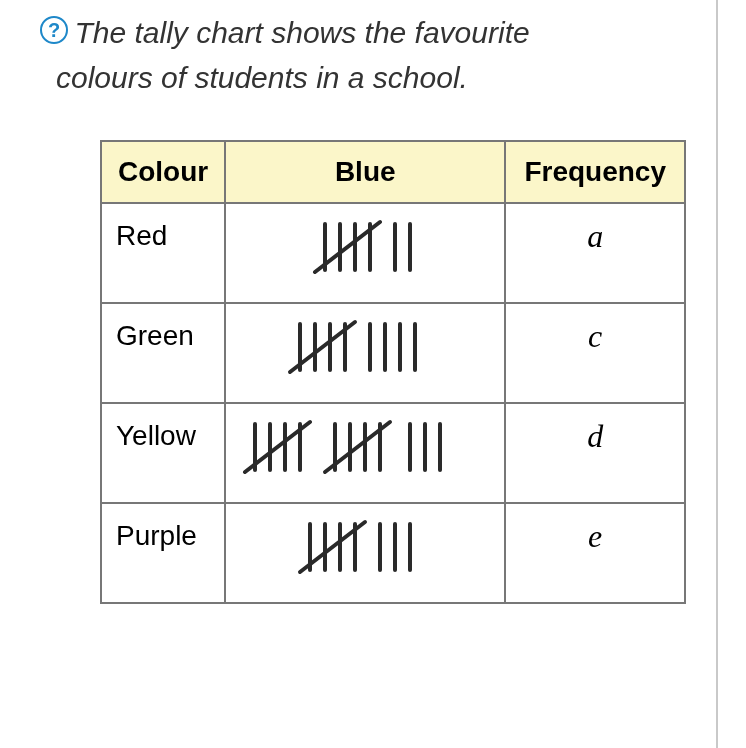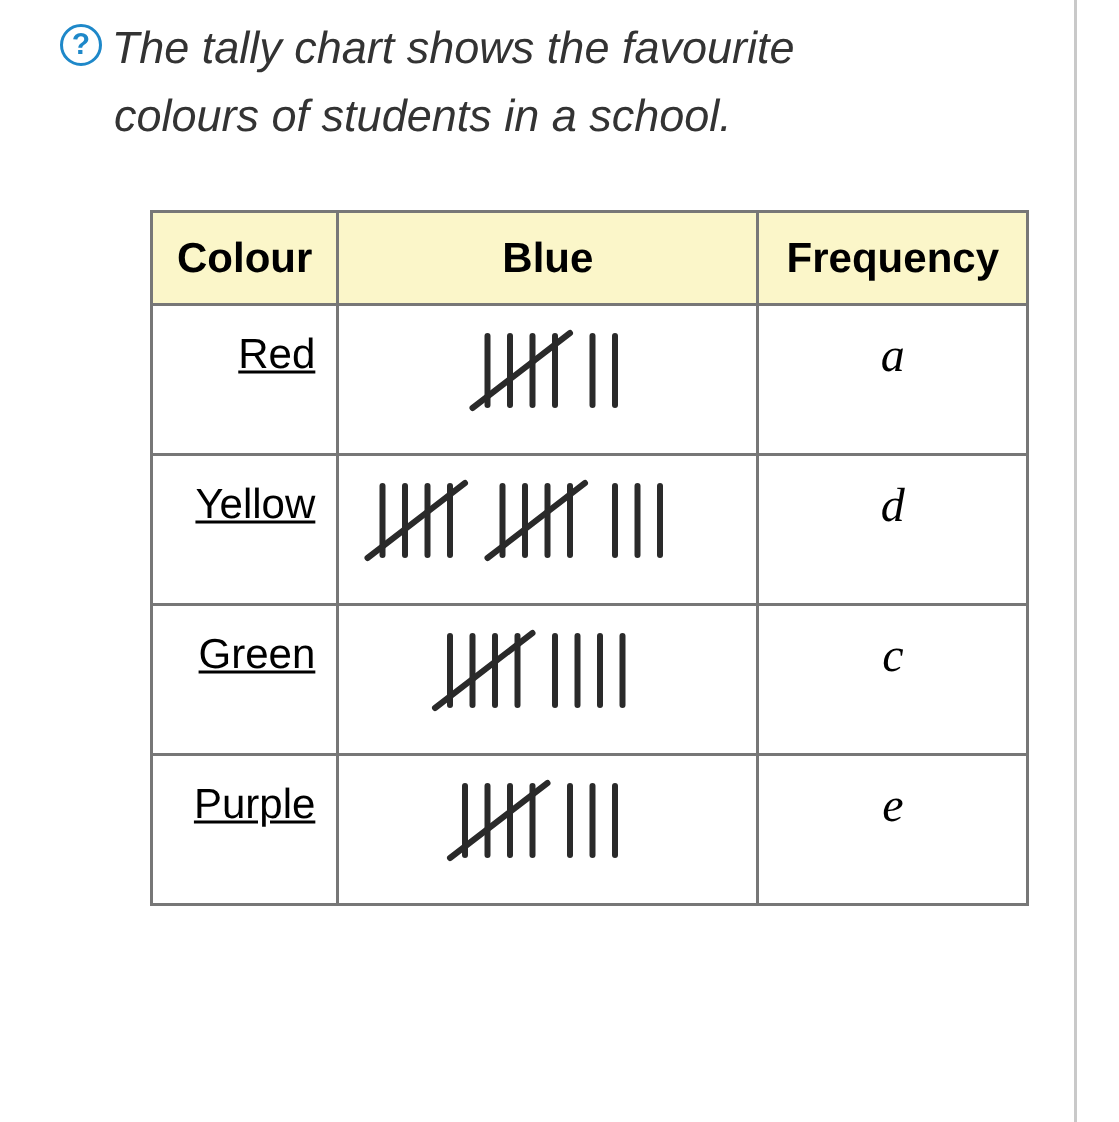--- a/index.html
+++ b/index.html
@@ -35,21 +35,21 @@
       font-size: 30px;
       color: #333;
       line-height: 1.5;
       font-style: italic;
     }
     .question-wrap {
       margin-bottom: 40px;
       padding-right: 20px;
     }
     .question-wrap .line2 {
-      margin-left: 36px;
+      margin-left: 16px;
     }
     table {
       border-collapse: collapse;
       margin-left: 60px;
       border: 2px solid #777;
     }
     th, td {
       border: 2px solid #777;
       text-align: center;
       vertical-align: top;
@@ -57,24 +57,23 @@
     }
     th {
       background: #fbf6c9;
       font-weight: bold;
       padding: 14px 16px;
     }
     td {
       padding: 12px 18px;
     }
     td.colour-cell {
-      text-align: right;
+      text-align: left;
       padding: 16px 14px;
       width: 120px;
-      text-decoration: underline;
     }
     td.tally-cell {
       width: 280px;
       height: 100px;
       padding: 8px 4px;
     }
     td.freq-cell {
       width: 180px;
       font-style: italic;
       font-family: 'Times New Roman', serif;
@@ -128,20 +127,39 @@
           <line x1="85" y1="12" x2="85" y2="58"></line>
           <line x1="30" y1="60" x2="95" y2="10"></line>
 
           <line x1="110" y1="12" x2="110" y2="58"></line>
           <line x1="125" y1="12" x2="125" y2="58"></line>
         </svg>
       </td>
       <td class="freq-cell">a</td>
     </tr>
     <tr>
+      <td class="colour-cell">Green</td>
+      <td class="tally-cell">
+        <svg class="tally" width="200" height="70">
+
+          <line x1="35" y1="12" x2="35" y2="58"></line>
+          <line x1="50" y1="12" x2="50" y2="58"></line>
+          <line x1="65" y1="12" x2="65" y2="58"></line>
+          <line x1="80" y1="12" x2="80" y2="58"></line>
+          <line x1="25" y1="60" x2="90" y2="10"></line>
+
+          <line x1="105" y1="12" x2="105" y2="58"></line>
+          <line x1="120" y1="12" x2="120" y2="58"></line>
+          <line x1="135" y1="12" x2="135" y2="58"></line>
+          <line x1="150" y1="12" x2="150" y2="58"></line>
+        </svg>
+      </td>
+      <td class="freq-cell">c</td>
+    </tr>
+    <tr>
       <td class="colour-cell">Yellow</td>
       <td class="tally-cell">
         <svg class="tally" width="260" height="70">
 
           <line x1="20" y1="12" x2="20" y2="58"></line>
           <line x1="35" y1="12" x2="35" y2="58"></line>
           <line x1="50" y1="12" x2="50" y2="58"></line>
           <line x1="65" y1="12" x2="65" y2="58"></line>
           <line x1="10" y1="60" x2="75" y2="10"></line>
 
@@ -152,52 +170,33 @@
           <line x1="90" y1="60" x2="155" y2="10"></line>
 
           <line x1="175" y1="12" x2="175" y2="58"></line>
           <line x1="190" y1="12" x2="190" y2="58"></line>
           <line x1="205" y1="12" x2="205" y2="58"></line>
         </svg>
       </td>
       <td class="freq-cell">d</td>
     </tr>
     <tr>
-      <td class="colour-cell">Green</td>
-      <td class="tally-cell">
-        <svg class="tally" width="200" height="70">
+      <td class="colour-cell">Purple</td>
+      <td class="tally-cell">
+        <svg class="tally" width="180" height="70">
 
           <line x1="35" y1="12" x2="35" y2="58"></line>
           <line x1="50" y1="12" x2="50" y2="58"></line>
           <line x1="65" y1="12" x2="65" y2="58"></line>
           <line x1="80" y1="12" x2="80" y2="58"></line>
           <line x1="25" y1="60" x2="90" y2="10"></line>
 
           <line x1="105" y1="12" x2="105" y2="58"></line>
           <line x1="120" y1="12" x2="120" y2="58"></line>
           <line x1="135" y1="12" x2="135" y2="58"></line>
-          <line x1="150" y1="12" x2="150" y2="58"></line>
-        </svg>
-      </td>
-      <td class="freq-cell">c</td>
-    </tr>
-    <tr>
-      <td class="colour-cell">Purple</td>
-      <td class="tally-cell">
-        <svg class="tally" width="180" height="70">
-
-          <line x1="35" y1="12" x2="35" y2="58"></line>
-          <line x1="50" y1="12" x2="50" y2="58"></line>
-          <line x1="65" y1="12" x2="65" y2="58"></line>
-          <line x1="80" y1="12" x2="80" y2="58"></line>
-          <line x1="25" y1="60" x2="90" y2="10"></line>
-
-          <line x1="105" y1="12" x2="105" y2="58"></line>
-          <line x1="120" y1="12" x2="120" y2="58"></line>
-          <line x1="135" y1="12" x2="135" y2="58"></line>
         </svg>
       </td>
       <td class="freq-cell">e</td>
     </tr>
   </tbody>
 </table>
 
 <div class="right-border"></div>
 
 </body></html>

